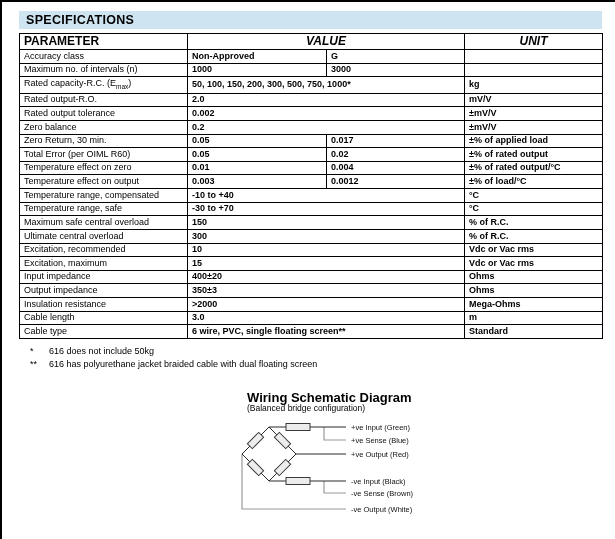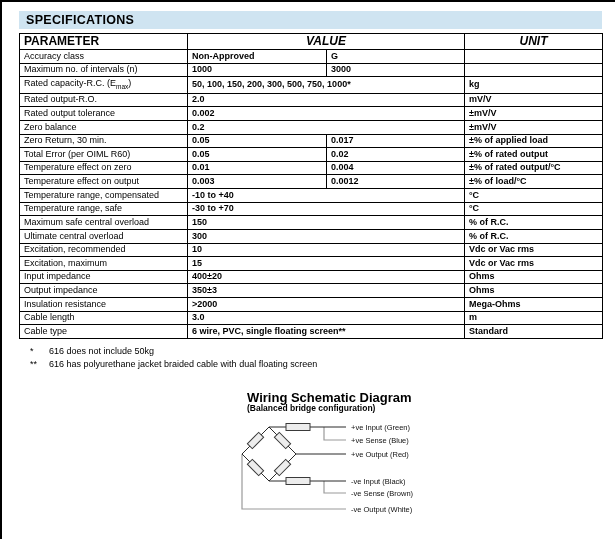--- a/index.html
+++ b/index.html
@@ -30,21 +30,21 @@
   table.spec thead th{height:15px;font-size:12px;}
   th.h-param{text-align:left;}
   th.h-value,th.h-unit{text-align:center;font-style:italic;}
   td.p{font-weight:normal;text-align:left;}
   td.v,td.u{text-align:left;font-weight:bold;}
   td.p sub{font-size:6.5px;}
   .footnotes{position:absolute;left:28px;top:343px;font-size:9px;line-height:13px;}
   .footnote{display:flex;}
   .fn-marker{width:19px;flex:0 0 19px;}
   .diagram-title{position:absolute;left:245px;top:388px;font-size:13px;font-weight:bold;}
-  .diagram-subtitle{position:absolute;left:245px;top:401px;font-size:8.5px;font-weight:bold;}
+  .diagram-subtitle{position:absolute;left:245px;top:401px;font-size:8.5px;font-weight:normal;}
   svg.bridge{position:absolute;left:232px;top:417px;}
   svg.bridge text{font-family:"Liberation Sans",sans-serif;font-size:7.5px;fill:#111;}
   .wire-dark{stroke:var(--wire_dark,#2b2b2b);stroke-width:1;fill:none;}
   .wire-gray{stroke:var(--wire_gray,#9a9a9a);stroke-width:1.2;fill:none;}
   .res{fill:var(--resistor_fill,#ededed);stroke:#3a3a3a;stroke-width:1;}
 </style>
 </head>
 <body>
 
 <div id="page">

